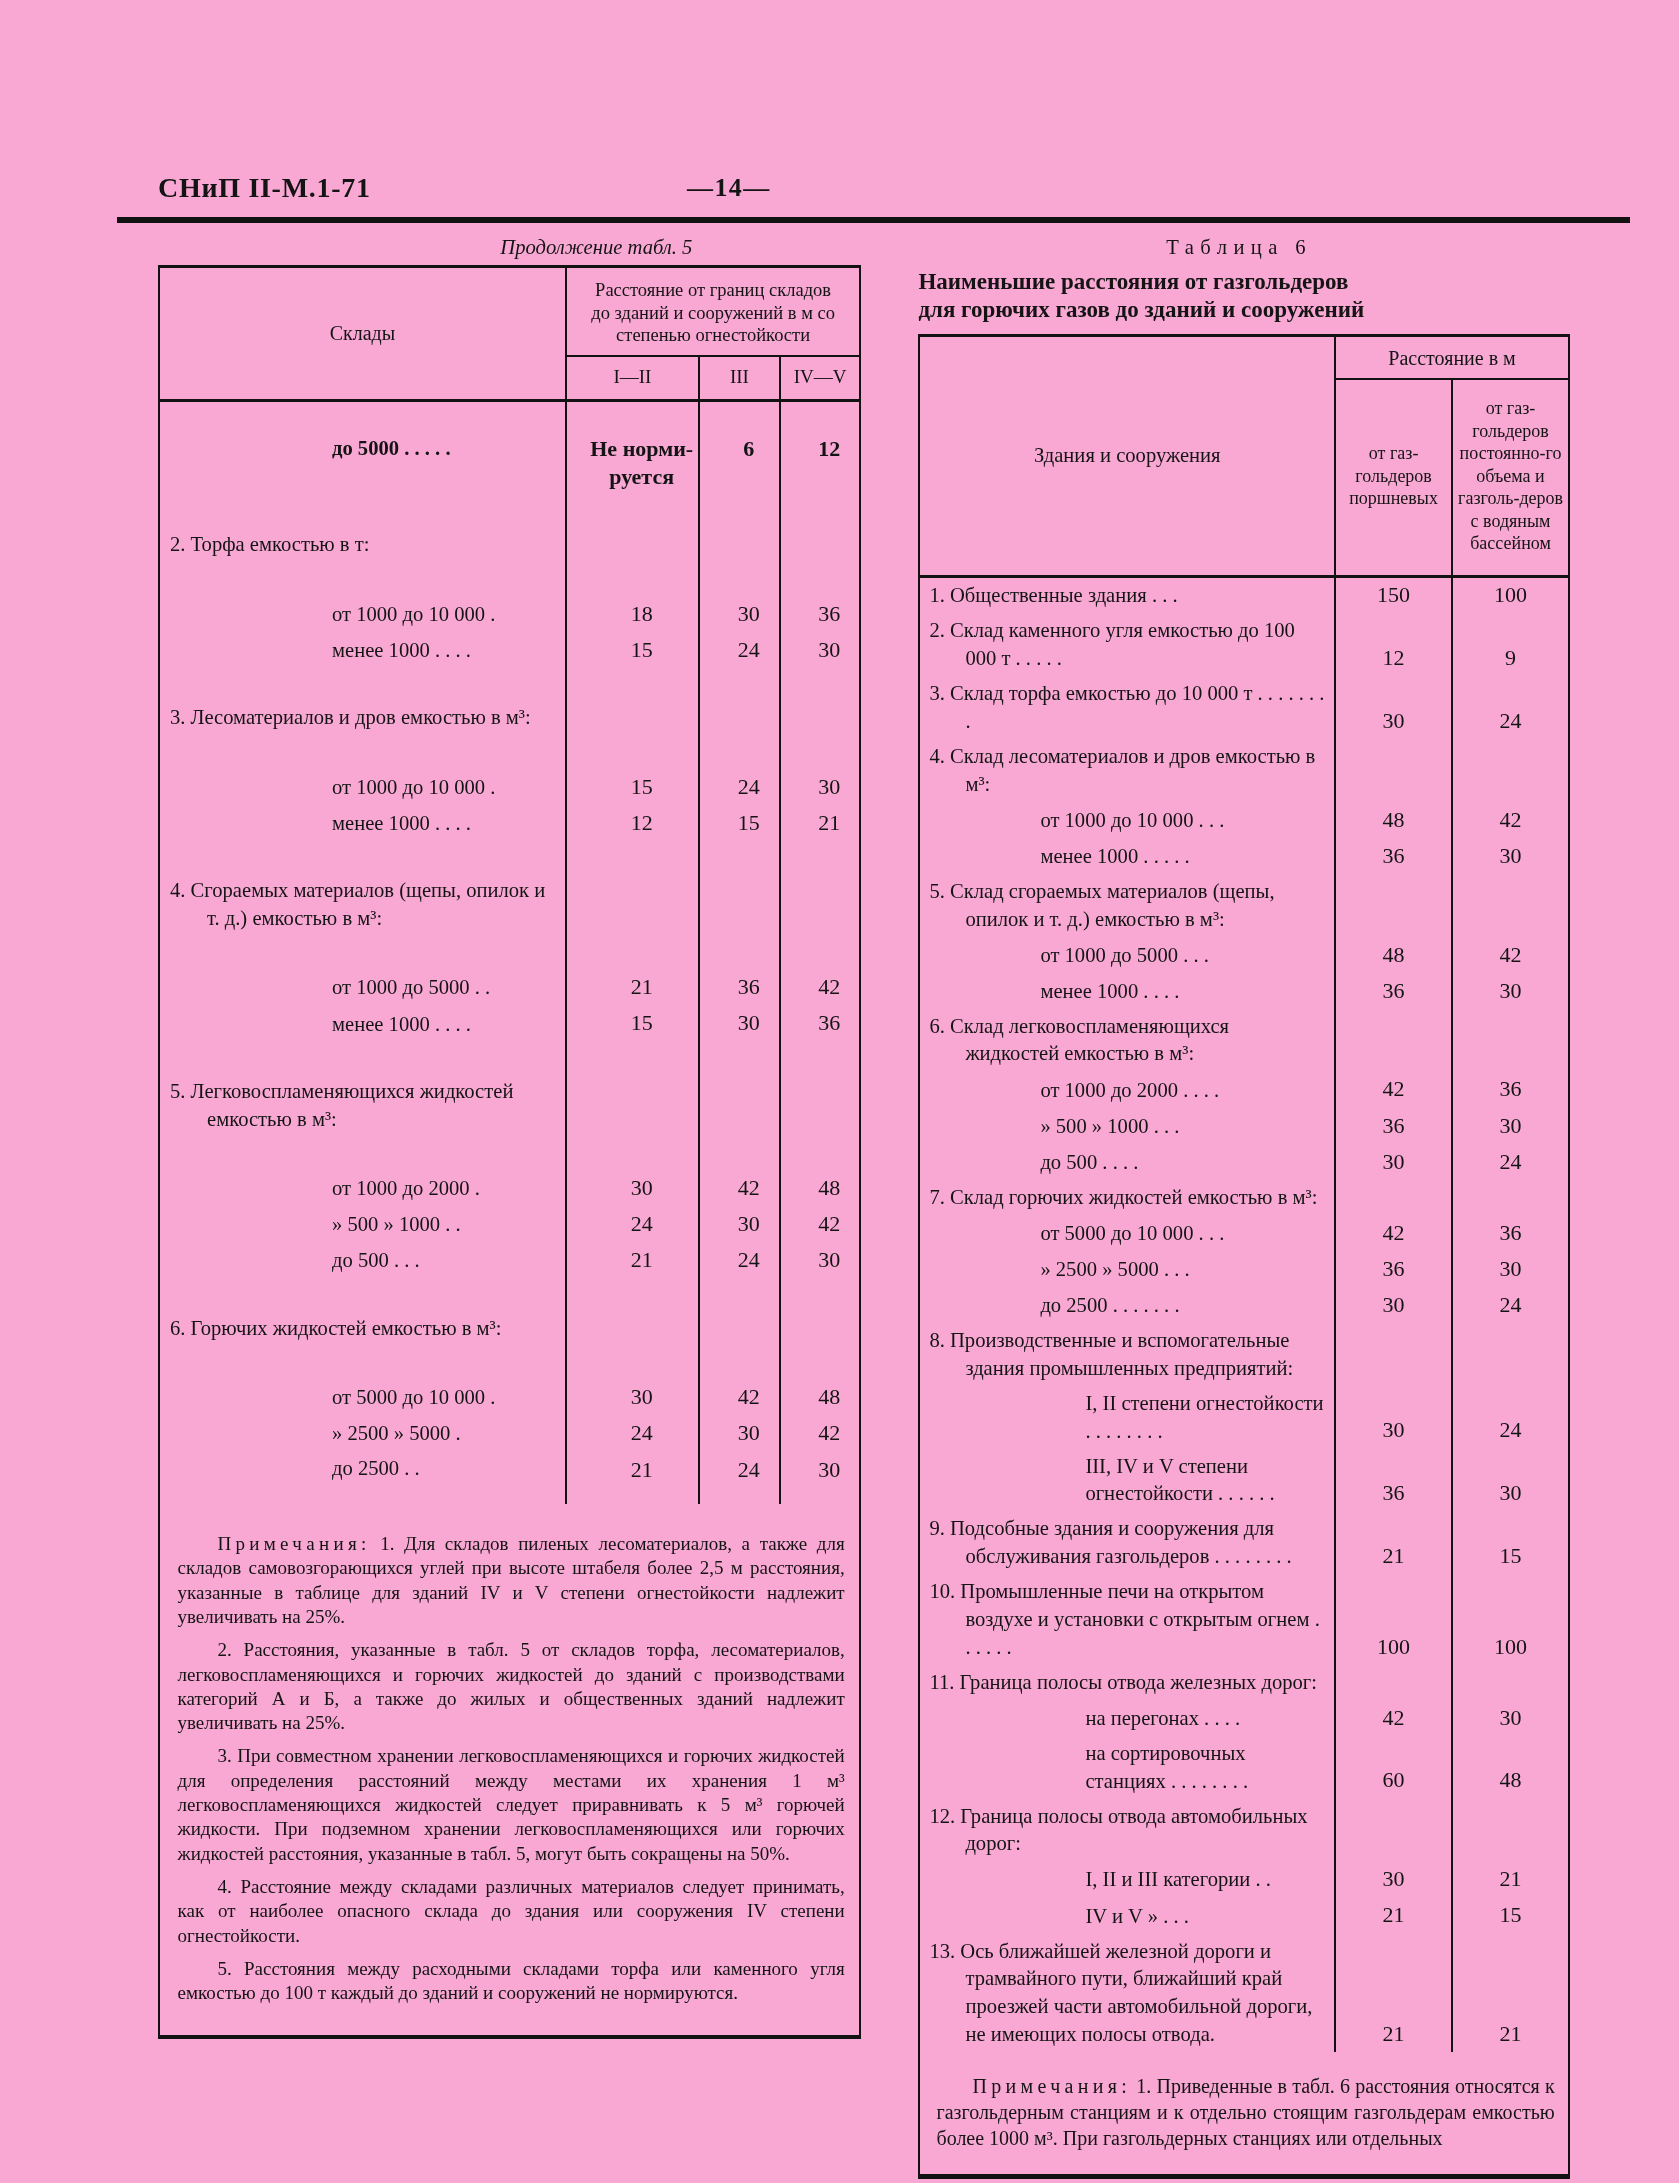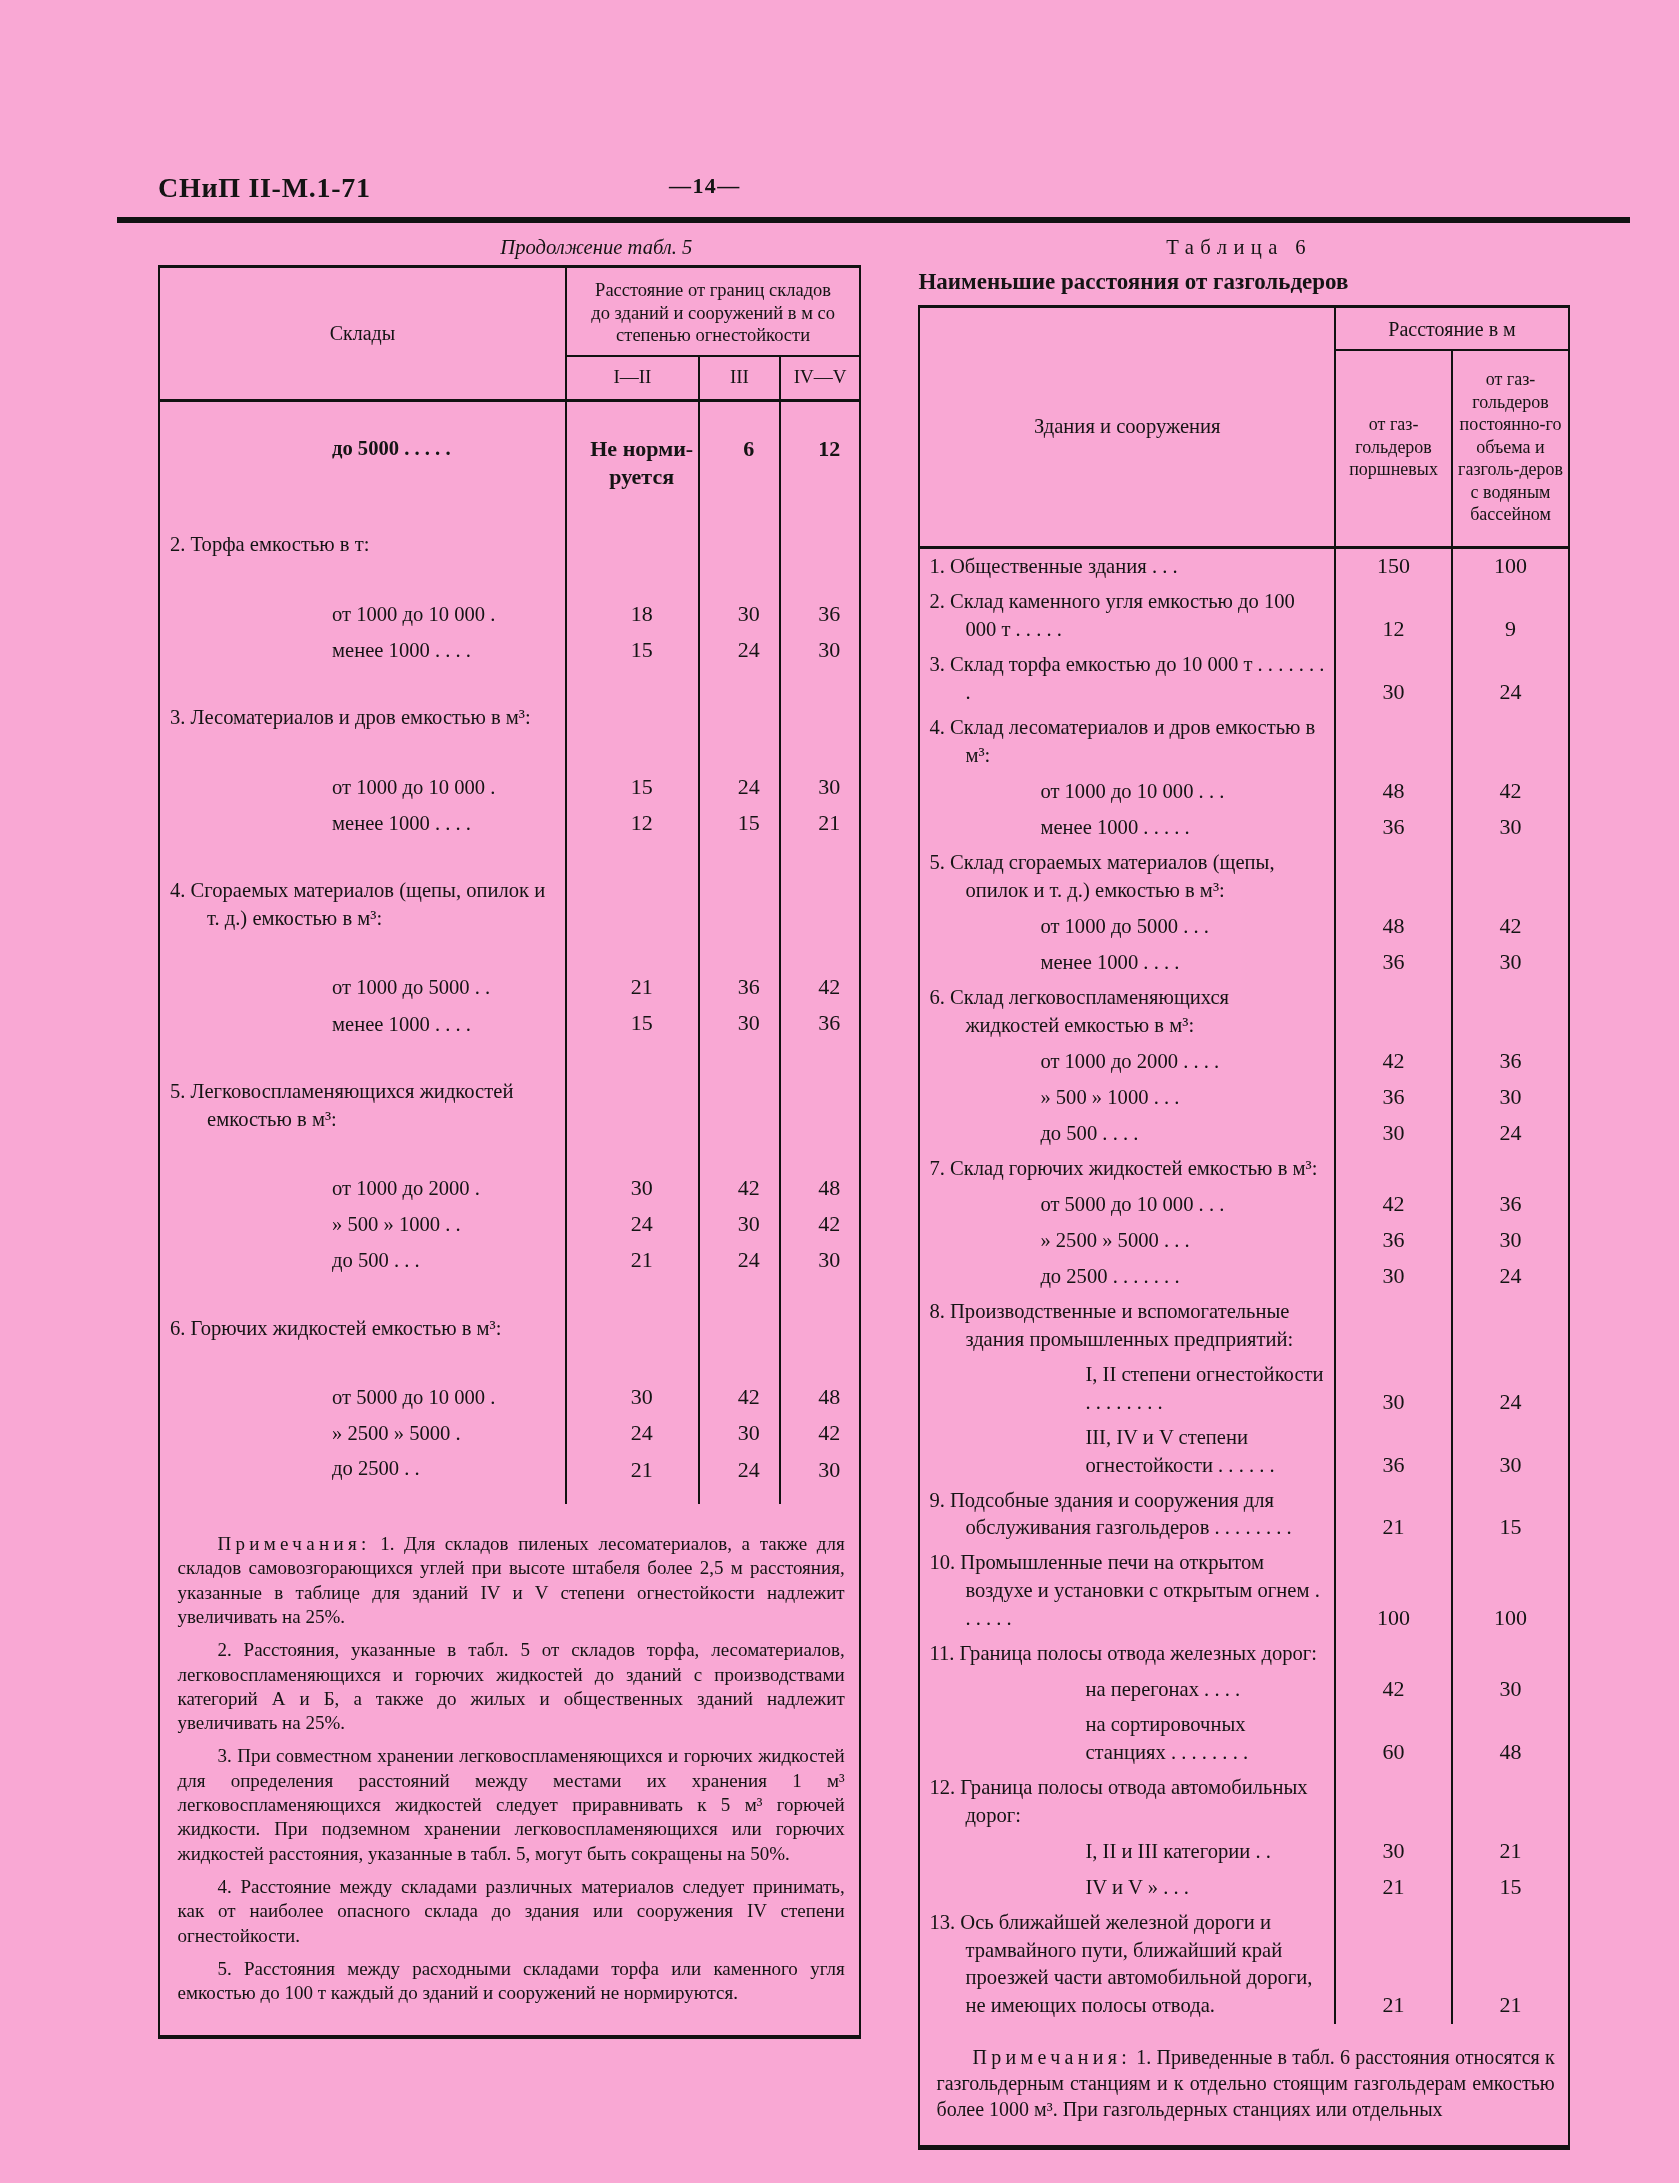--- a/index.html
+++ b/index.html
@@ -13,21 +13,21 @@
     position:relative;width:1680px;height:2183px;overflow:hidden;
     background:#f9a8d4;
   }
   
   .pagehead{
     position:absolute;top:172px;left:117px;width:1513px;
     border-bottom:6.4px solid #121212;
     padding-bottom:12.8px;
   }
   .doccode{font-weight:bold;font-size:28px;margin-left:41px;letter-spacing:0.7px;}
-  .pagenum{position:absolute;left:552px;top:1.4px;font-size:22px;font-weight:bold;letter-spacing:1.4px;}
+  .pagenum{position:absolute;left:570px;top:1.4px;font-size:26px;font-weight:bold;letter-spacing:1.4px;}
   
   .cols{
     position:absolute;top:236px;left:158px;width:1412px;
     display:flex;gap:57px;align-items:flex-start;
   }
   .col{display:block;}
   .col.left{width:734px;}
   .col.right{width:680px;}
   .cap5{font-style:italic;font-size:20.6px;text-align:right;padding-right:169px;margin:0 0 5.7px 0;}
   .cap6{font-size:20.6px;text-align:center;letter-spacing:6.4px;padding-right:10px;margin:0 0 8.5px 0;}
@@ -239,20 +239,21 @@
             </td>
           </tr>
         </tbody>
       </table>
     </section>
 
     <section class="col right">
       <div class="cap6">Таблица 6</div>
       <div class="t6title">
         <div>Наименьшие расстояния от газгольдеров</div>
+        <div>для горючих газов до зданий и сооружений</div>
       </div>
       <table class="t6">
         <colgroup>
           <col style="width:64%">
             <col style="width:18%">
             <col style="width:18%">
         </colgroup>
         <thead>
           <tr>
             <th class="c-lab" rowspan="2">Здания и сооружения</th>

